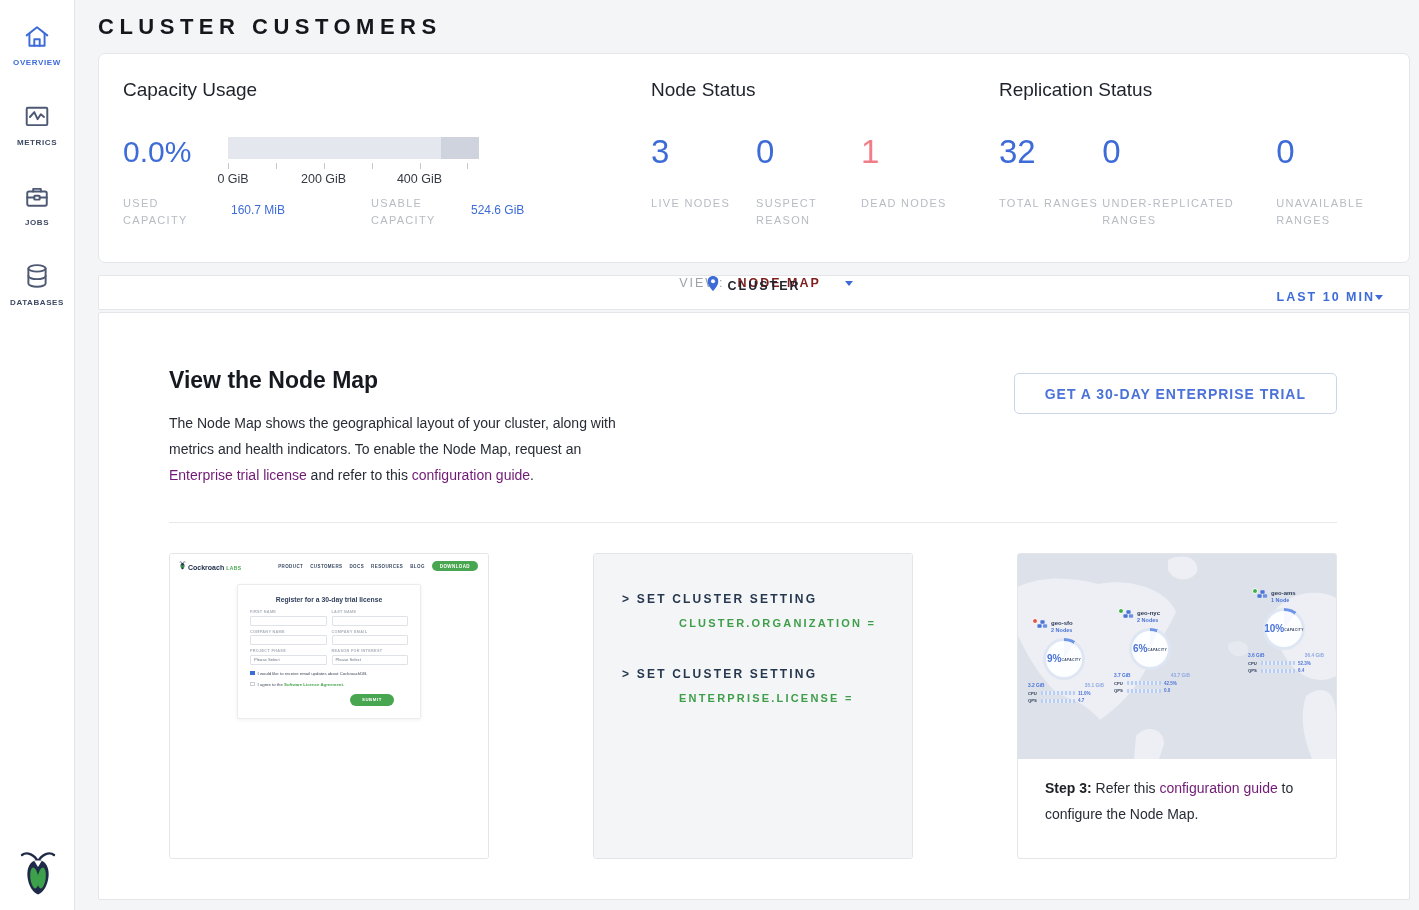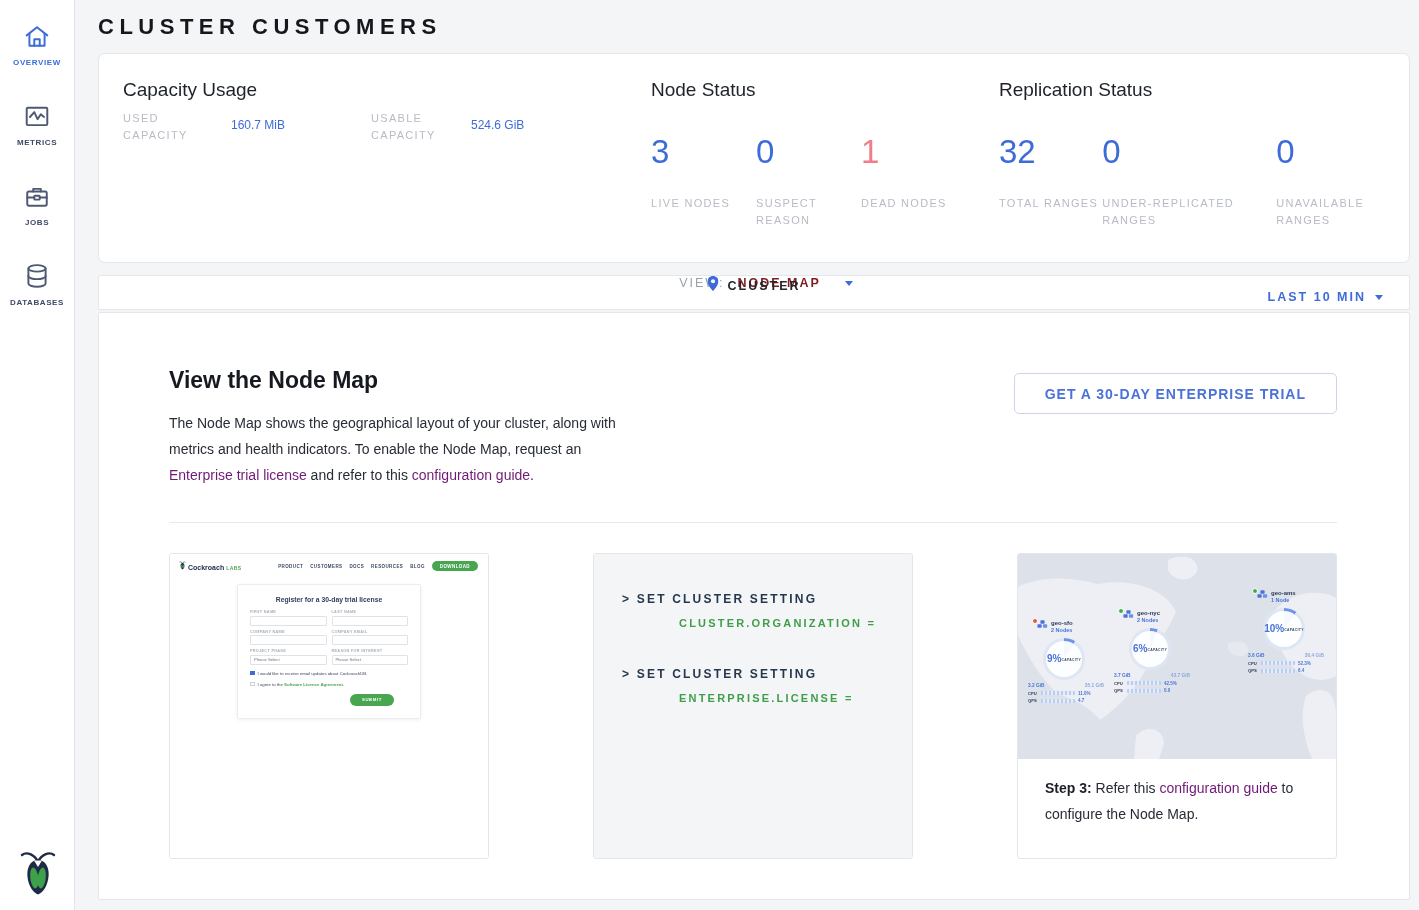--- a/index.html
+++ b/index.html
@@ -53,21 +53,21 @@
   .cap-lab.l1{left:0;} .cap-val.v1{left:108px;} .cap-lab.l2{left:248px;} .cap-val.v2{left:348px;}
 
   
   .view-bar { position:relative; margin-top:12px; height:35px; background:#fff; border:1px solid #e4e6ea; border-radius:2px; display:flex; align-items:center;flex-direction:column; }
   .vb-left { display:flex; align-items:center; padding-left:24px; gap:13px; cursor:pointer; }
   .vb-label { font-size:12.5px; letter-spacing:2px; color:#9ba2ac; font-weight:500; }
   .vb-value { font-size:12.5px; letter-spacing:2px; color:#7f1d1d; font-weight:600; display:flex; align-items:center; gap:24px; }
   .caret { width:0; height:0; border-left:4.5px solid transparent; border-right:4.5px solid transparent; border-top:5.5px solid #3d6cd8; display:inline-block; }
   .vb-center { position:absolute; left:50%; transform:translateX(-50%); display:flex; align-items:center; gap:9px; cursor:pointer; }
   .vb-cluster { font-size:12.5px; letter-spacing:2px; color:#23272f; font-weight:600; }
-  .vb-right { margin-left:auto; padding-right:26px; display:flex; align-items:center; gap:9px; cursor:pointer; }
+  .vb-right { margin-left:auto; padding-right:26px; display:flex; align-items:center; cursor:pointer; }
   .vb-time { font-size:12.5px; letter-spacing:2px; color:#3d6cd8; font-weight:600; }
 
   
   .main-card { position:relative; margin-top:2px; height:588px; background:#fff; border:1px solid #e4e6ea; border-radius:2px; }
   .promo { display:flex; padding:54px 72px 0 70px; }
   .promo-heading { font-size:23px; font-weight:600; color:#16191f; }
   .promo-para { margin-top:16px; width:465px; font-size:14px; line-height:26px; color:#272c35; }
   .tlink { color:#701a75; cursor:pointer; text-decoration:none; }
   .trial-btn { margin-left:auto; margin-top:6px; height:41px; padding:0 30px; background:#fff; border:1px solid #ccd6e8; border-radius:5px; color:#4a72d8; font-size:14px; font-weight:600; letter-spacing:1px; font-family:inherit; cursor:pointer; }
   .divider { margin:34px 72px 0 70px; border:none; border-top:1px solid #e8e9ec; }
@@ -183,20 +183,42 @@
   </aside>
 
   <main class="content">
 
     <h1 class="page-title">CLUSTER CUSTOMERS</h1>
 
     <section class="summary-card">
 
       <div class="sum-col capacity">
         <h2 class="section-title">Capacity Usage</h2>
+        <div class="cap-row">
+          <div class="cap-pct">0.0%</div>
+          <div class="gauge">
+            <div class="gauge-bar">
+              <div class="gauge-seg light" style="width:84.8%"></div>
+              <div class="gauge-seg dark" style="width:15.2%"></div>
+            </div>
+            <div class="gauge-ticks">
+              <div class="gauge-tick"></div>
+                <div class="gauge-tick"></div>
+                <div class="gauge-tick"></div>
+              <div class="gauge-tick"></div>
+                <div class="gauge-tick"></div>
+                <div class="gauge-tick"></div>
+            </div>
+            <div class="gauge-labels">
+              <span class="gauge-lab">0 GiB</span>
+              <span class="gauge-lab">200 GiB</span>
+              <span class="gauge-lab">400 GiB</span>
+            </div>
+          </div>
+        </div>
         <div class="cap-detail">
           <div class="cap-lab l1">USED CAPACITY</div>
           <div class="cap-val v1">160.7 MiB</div>
           <div class="cap-lab l2">USABLE CAPACITY</div>
           <div class="cap-val v2">524.6 GiB</div>
         </div>
       </div>
 
       <div class="sum-col nodes">
         <h2 class="section-title">Node Status</h2>

